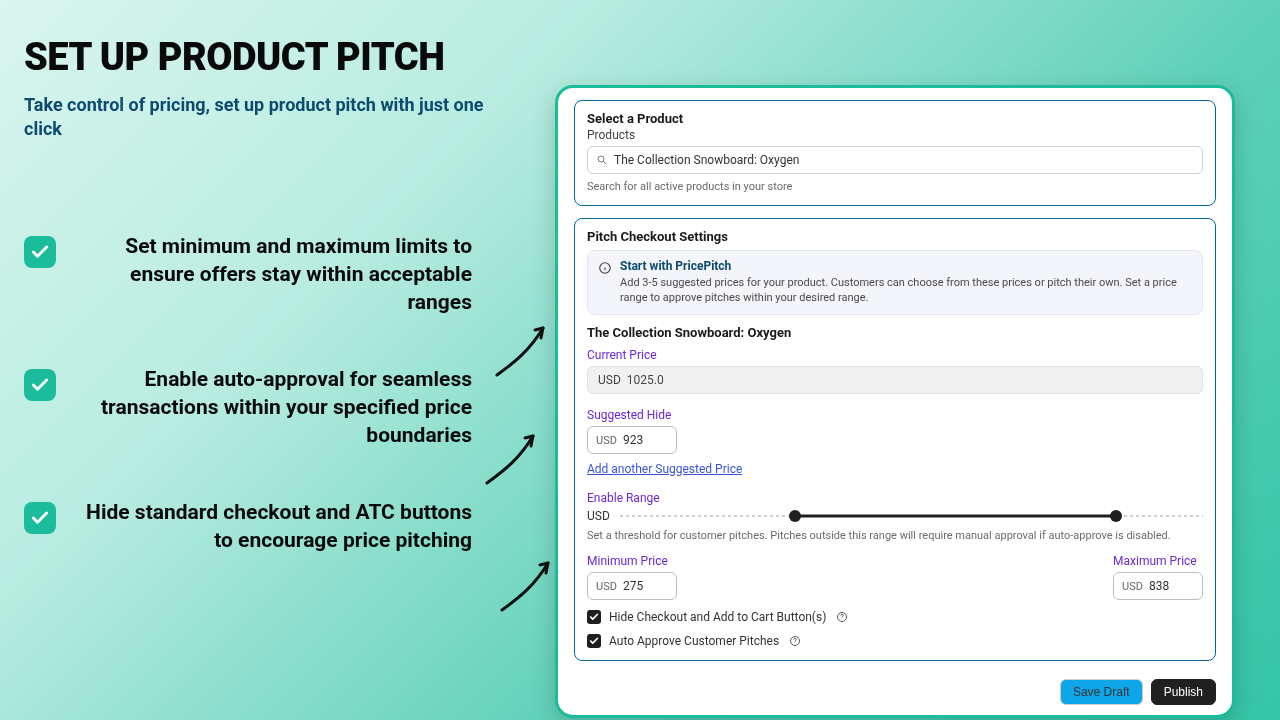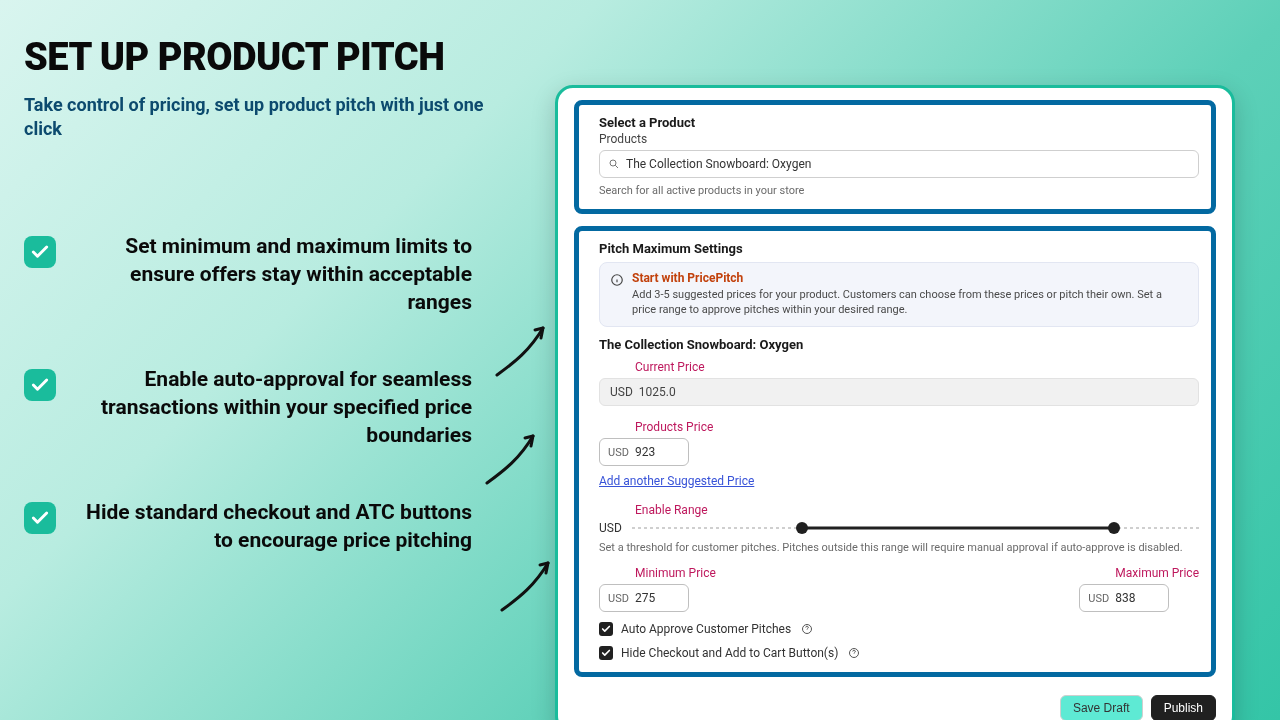--- a/index.html
+++ b/index.html
@@ -71,23 +71,23 @@
     width: 680px;
     background: #fff;
     border: 3px solid #1abc9c;
     border-radius: 18px;
     box-shadow: 0 8px 24px rgba(0,0,0,0.18);
     padding: 12px 16px 10px 16px;
     display: flex;
     flex-direction: column;
   }
   .card {
-    border: 5px solid #0369a1;
+    border: 1px solid #0369a1;
     border-radius: 8px;
-    padding: 10px 12px 12px 20px;
+    padding: 10px 12px 12px 12px;
     margin-bottom: 12px;
     background: #fff;
   }
   .card:last-of-type { margin-bottom: 6px; }
   .section-title {
     font-size: 13px;
     font-weight: 700;
     color: #1a1a1a;
     margin-bottom: 2px;
   }
@@ -122,32 +122,32 @@
     padding: 8px 10px;
     margin-top: 6px;
     margin-bottom: 10px;
   }
   .info-banner .icon {
     width: 14px; height: 14px;
     flex-shrink: 0;
     margin-top: 1px;
   }
   .info-title {
-    font-size: 12px; font-weight: 700; color: #c2410c;
+    font-size: 12px; font-weight: 700; color: #0c4a6e;
   }
   .info-desc {
     font-size: 11px; color: #4a4a4a; line-height: 1.4;
     margin-top: 2px;
   }
   .product-name {
     font-size: 13px; font-weight: 700; color: #1a1a1a;
     margin-bottom: 8px;
   }
   .field-label {
-    font-size: 12px; color: #be185d; margin-bottom: 4px; margin-left: 36px;
+    font-size: 12px; color: #6d28d9; margin-bottom: 4px;
   }
   .readonly-box {
     background: #f1f1f1;
     border: 1px solid #e2e2e2;
     border-radius: 6px;
     padding: 6px 10px;
     font-size: 12px;
     color: #444;
     display: flex; gap: 6px;
   }
@@ -234,21 +234,21 @@
   .footer-actions {
     display: flex; justify-content: flex-end; gap: 8px;
     margin-top: 2px;
     padding-top: 4px;
   }
   .btn {
     font-size: 12px;
     border-radius: 6px;
     padding: 5px 12px;
     border: 1px solid #cfcfcf;
-    background: #5eead4;
+    background: #0ea5e9;
     color: #333;
   }
   .btn.primary {
     background: #202020;
     border-color: #202020;
     color: #fff;
   }
 </style>
 </head>
 <body>
@@ -307,21 +307,21 @@
       <svg viewBox="0 0 24 24" fill="none" stroke="#777" stroke-width="2">
           <circle cx="10" cy="10" r="6"></circle>
           <line x1="20" y1="20" x2="14.5" y2="14.5"></line>
         </svg>
       <span>The Collection Snowboard: Oxygen</span>
     </div>
     <div class="hint">Search for all active products in your store</div>
   </div>
 
   <div class="card">
-    <div class="section-title">Pitch Maximum Settings</div>
+    <div class="section-title">Pitch Checkout Settings</div>
 
     <div class="info-banner">
       <span class="icon">
         <svg viewBox="0 0 24 24" fill="none" stroke="#444" stroke-width="2">
             <circle cx="12" cy="12" r="9"></circle>
             <line x1="12" y1="8" x2="12" y2="8"></line>
             <line x1="12" y1="11" x2="12" y2="16"></line>
           </svg>
       </span>
       <div>
@@ -332,21 +332,21 @@
 
     <div class="product-name">The Collection Snowboard: Oxygen</div>
 
     <div class="field-label">Current Price</div>
     <div class="readonly-box">
       <span>USD</span>
       <span>1025.0</span>
     </div>
 
     <div class="row-gap"></div>
-    <div class="field-label">Products Price</div>
+    <div class="field-label">Suggested Hide</div>
     <div class="input-box">
       <span class="prefix">USD</span>
       <span>923</span>
     </div>
     <br>
     <a class="link">Add another Suggested Price</a>
 
     <div class="row-gap"></div>
     <div class="field-label" style="margin-top:4px;">Enable Range</div>
     <div class="slider-row">
@@ -376,44 +376,44 @@
         </div>
       </div>
     </div>
 
     <div class="cb-row">
       <span class="cb">
         <svg viewBox="0 0 24 24" fill="none" stroke="#fff" stroke-width="4" stroke-linecap="round" stroke-linejoin="round">
             <polyline points="4 12 9 17 20 6"></polyline>
           </svg>
       </span>
+      <span class="cb-label">Hide Checkout and Add to Cart Button(s)</span>
+      <span class="help-icon">
+        <svg viewBox="0 0 24 24" fill="none" stroke="#555" stroke-width="2">
+            <circle cx="12" cy="12" r="9"></circle>
+            <path d="M9.5 9a2.5 2.5 0 1 1 3.5 2.3c-.8.4-1 1-1 1.7"></path>
+            <line x1="12" y1="17" x2="12" y2="17"></line>
+          </svg>
+      </span>
+    </div>
+
+    <div class="cb-row">
+      <span class="cb">
+        <svg viewBox="0 0 24 24" fill="none" stroke="#fff" stroke-width="4" stroke-linecap="round" stroke-linejoin="round">
+            <polyline points="4 12 9 17 20 6"></polyline>
+          </svg>
+      </span>
       <span class="cb-label">Auto Approve Customer Pitches</span>
       <span class="help-icon">
         <svg viewBox="0 0 24 24" fill="none" stroke="#555" stroke-width="2">
             <circle cx="12" cy="12" r="9"></circle>
             <path d="M9.5 9a2.5 2.5 0 1 1 3.5 2.3c-.8.4-1 1-1 1.7"></path>
             <line x1="12" y1="17" x2="12" y2="17"></line>
           </svg>
       </span>
     </div>
-
-    <div class="cb-row">
-      <span class="cb">
-        <svg viewBox="0 0 24 24" fill="none" stroke="#fff" stroke-width="4" stroke-linecap="round" stroke-linejoin="round">
-            <polyline points="4 12 9 17 20 6"></polyline>
-          </svg>
-      </span>
-      <span class="cb-label">Hide Checkout and Add to Cart Button(s)</span>
-      <span class="help-icon">
-        <svg viewBox="0 0 24 24" fill="none" stroke="#555" stroke-width="2">
-            <circle cx="12" cy="12" r="9"></circle>
-            <path d="M9.5 9a2.5 2.5 0 1 1 3.5 2.3c-.8.4-1 1-1 1.7"></path>
-            <line x1="12" y1="17" x2="12" y2="17"></line>
-          </svg>
-      </span>
-    </div>
   </div>
 
   <div class="footer-actions">
     <button class="btn">Save Draft</button>
     <button class="btn primary">Publish</button>
   </div>
 </div>
 
 </body></html>

